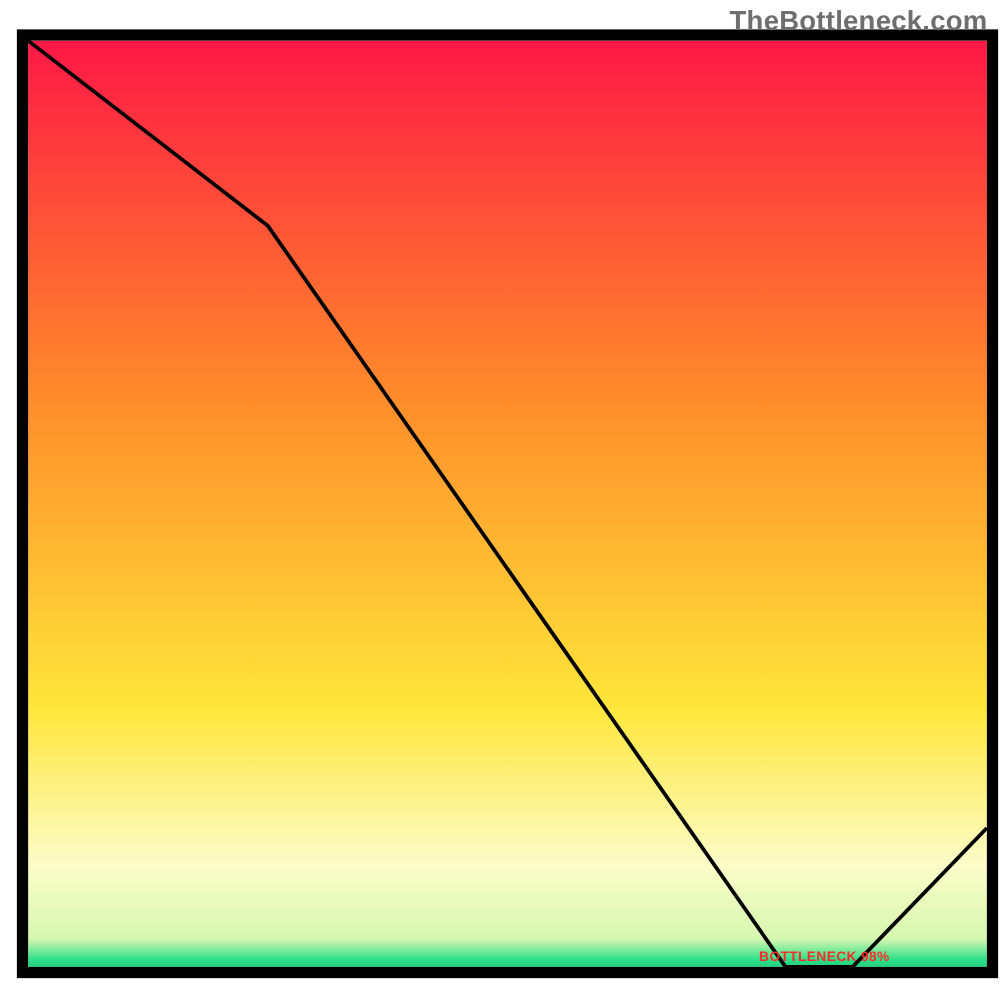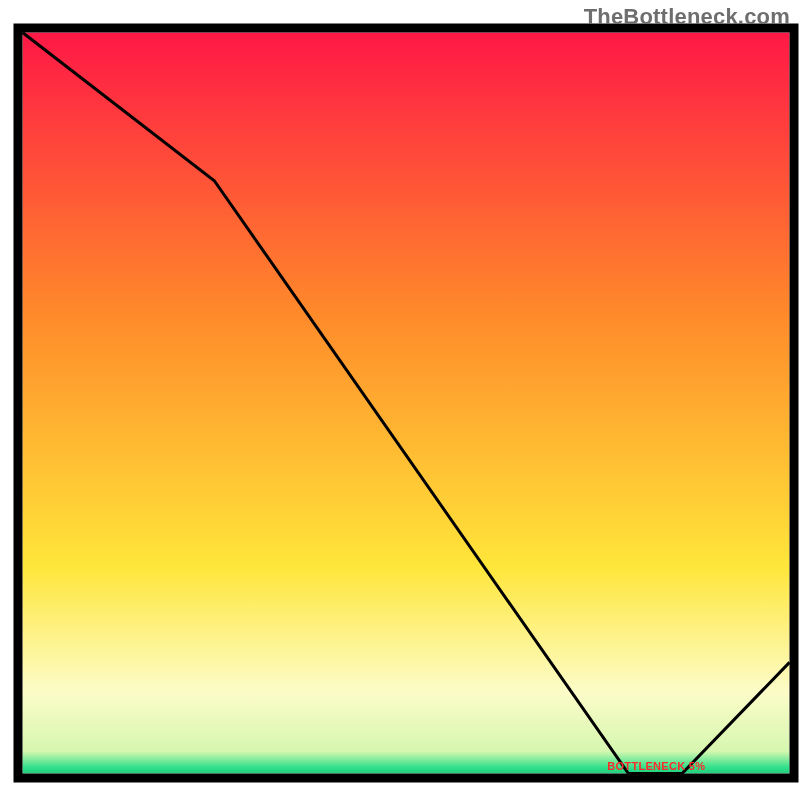--- a/index.html
+++ b/index.html
@@ -57,15 +57,15 @@
   </defs>
 
   <rect id="plot-bg" fill="url(#bg-grad)" x="22.5" y="32.5" width="767" height="741"></rect>
 
   <path id="curve" fill="none" stroke-width="3" d="M22.5 32.5 L214.3 180.7 L628.4 773.5 L682.1 773.5 L789.5 662.4" stroke="#000000"></path>
 
   <rect id="frame" fill="none" x="18" y="28" width="776" height="750" stroke="#000000" stroke-width="9"></rect>
 </svg>
 
 <div class="attribution" style="color: rgb(110, 110, 110);">TheBottleneck.com</div>
-<div class="badge" id="badge" style="left: 607.275px; top: 759.5px; color: rgb(255, 42, 42);">BOTTLENECK 5%</div>
+<div class="badge" id="badge" style="left: 607.275px; top: 759.5px; color: rgb(255, 42, 42);">BOTTLENECK 98%</div>
 
 </div>
 
 </body></html>

